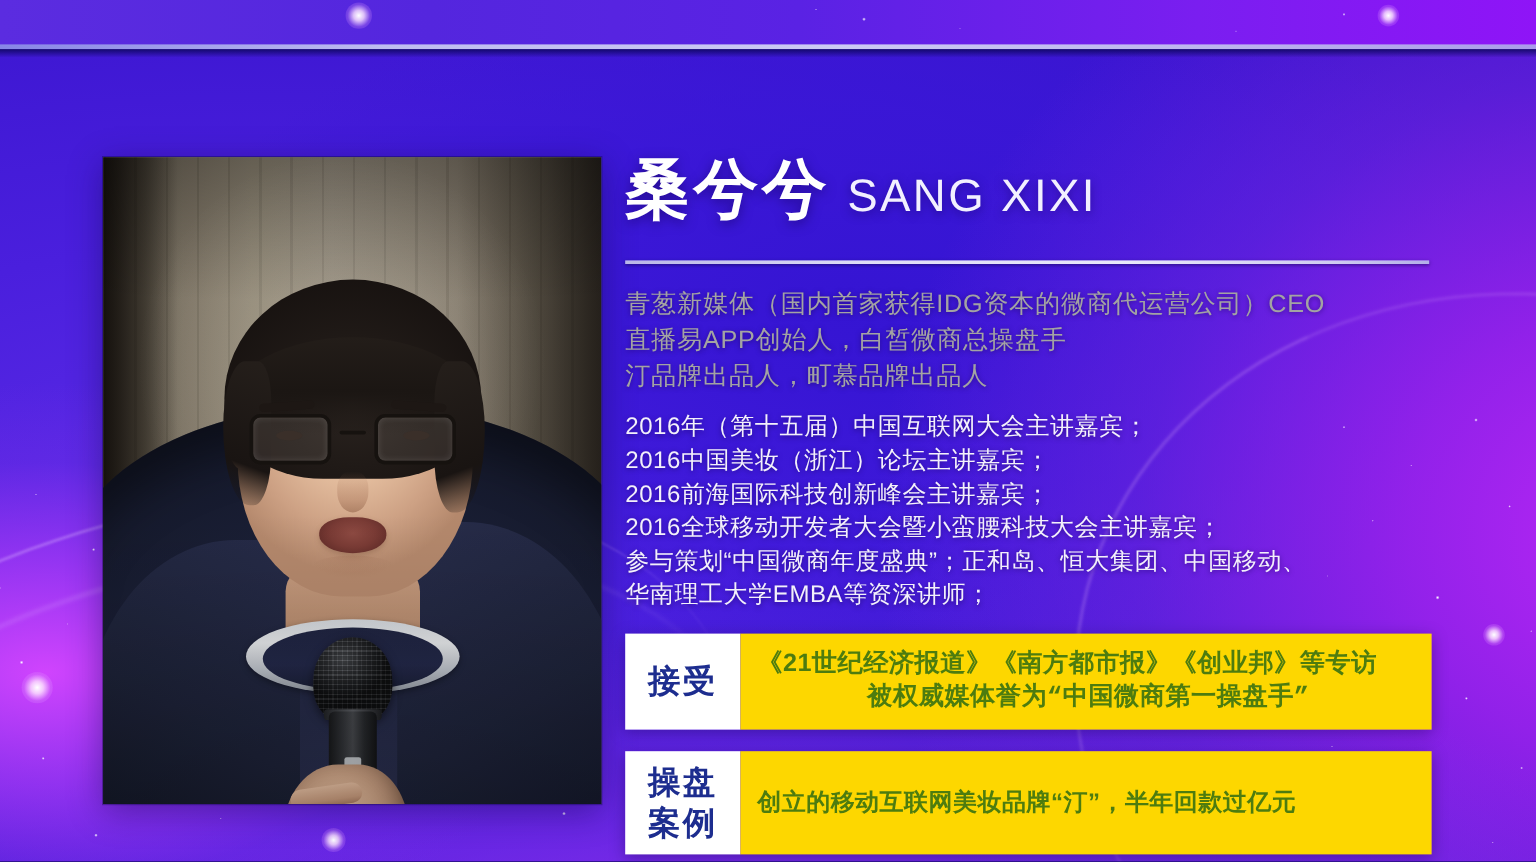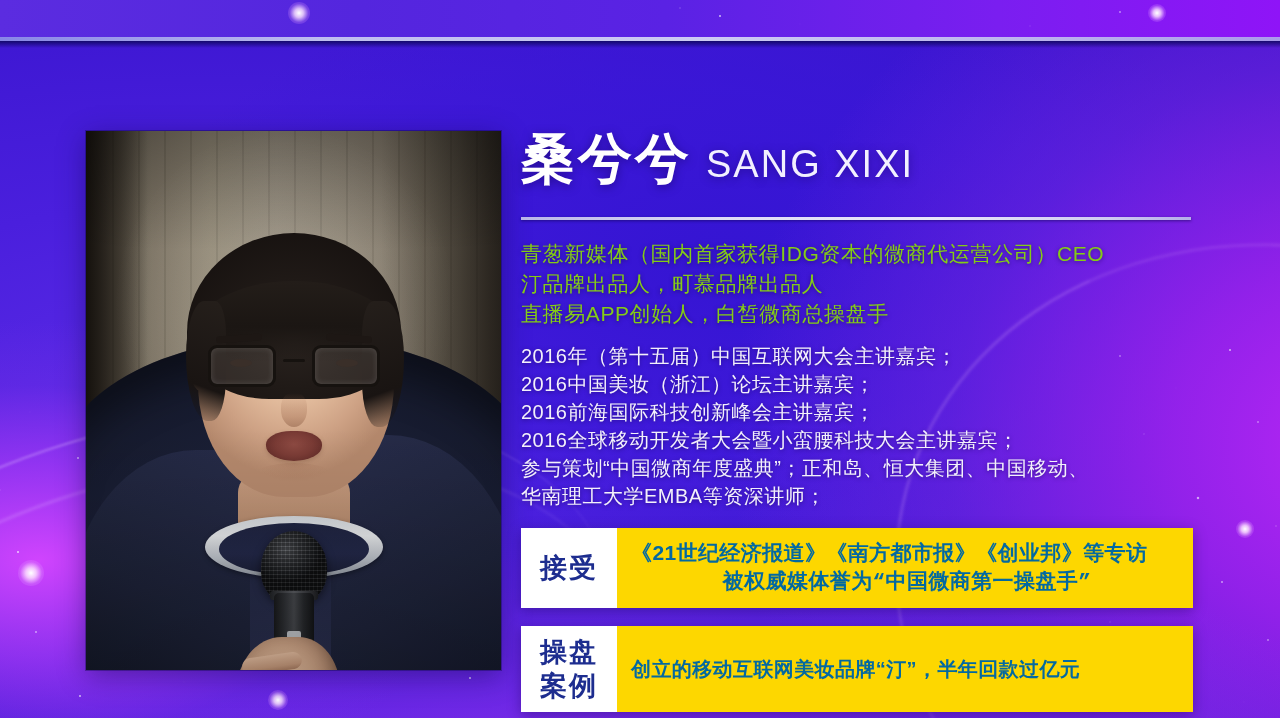--- a/index.html
+++ b/index.html
@@ -372,21 +372,21 @@
     line-height:1; text-shadow:0 2px 8px rgba(20,4,90,.5);
   }
   .name-rule{
     margin-top:12px; height:3px; width:670px;
     background:linear-gradient(90deg,#b9b6e8 0%, #dedcf6 30%, #e8e6fa 62%, #cfcbf1 88%, #b4aee9 100%);
     box-shadow:0 1px 3px rgba(12,4,70,.55);
   }
 
   .yellow-lines{ margin-top:19px; }
   .yline{
-    font-size:21px; line-height:30px; color:#84cc16; letter-spacing:.6px;
+    font-size:21px; line-height:30px; color:#a3a3a3; letter-spacing:.6px;
     text-shadow:0 1px 4px rgba(30,6,90,.65);
     white-space:nowrap; font-weight:400;
   }
 
   .white-lines{ margin-top:13px; }
   .wline{
     font-size:20px; line-height:28px; color:#f3f0fb; letter-spacing:.5px;
     text-shadow:0 1px 4px rgba(25,5,85,.6);
     white-space:nowrap; font-weight:400;
   }
@@ -404,21 +404,21 @@
     color:#1d2d8f; font-weight:700; letter-spacing:2px;
     font-size:27px; line-height:33px;
   }
   .callout .body{
     flex:1 1 auto;
     background:#fdd700;
     padding:9px 10px 9px 14px;
     display:flex; flex-direction:column; justify-content:center;
   }
   .callout .body div{
-    color:#0369a1; font-weight:700; letter-spacing:.4px;
+    color:#4d7c0f; font-weight:700; letter-spacing:.4px;
     white-space:nowrap;
   }
   #callout-interview{ height:80px; }
   #callout-interview .body div{ font-size:21px; line-height:30px; }
   #callout-interview .body div:last-child{ text-align:center;font-family:Liberation Mono, monospace; }
   #callout-case{ height:86px; }
   #callout-case .body div{ font-size:20px; line-height:31px; }
   #callout-case .tag{ font-size:27px; line-height:34px; }
 </style>
 </head>
@@ -505,22 +505,22 @@
   <div id="content">
 
     <div class="name-row">
       <span class="name-cn">桑兮兮</span>
       <span class="name-en">SANG XIXI</span>
     </div>
     <div class="name-rule"></div>
 
     <div class="yellow-lines">
       <div class="yline">青葱新媒体（国内首家获得IDG资本的微商代运营公司）CEO</div>
+      <div class="yline">直播易APP创始人，白皙微商总操盘手</div>
       <div class="yline">汀品牌出品人，町慕品牌出品人</div>
-      <div class="yline">直播易APP创始人，白皙微商总操盘手</div>
     </div>
 
     <div class="white-lines">
       <div class="wline">2016年（第十五届）中国互联网大会主讲嘉宾；</div>
       <div class="wline">2016中国美妆（浙江）论坛主讲嘉宾；</div>
       <div class="wline">2016前海国际科技创新峰会主讲嘉宾；</div>
       <div class="wline">2016全球移动开发者大会暨小蛮腰科技大会主讲嘉宾；</div>
       <div class="wline">参与策划“中国微商年度盛典”；正和岛、恒大集团、中国移动、</div>
       <div class="wline">华南理工大学EMBA等资深讲师；</div>
     </div>

